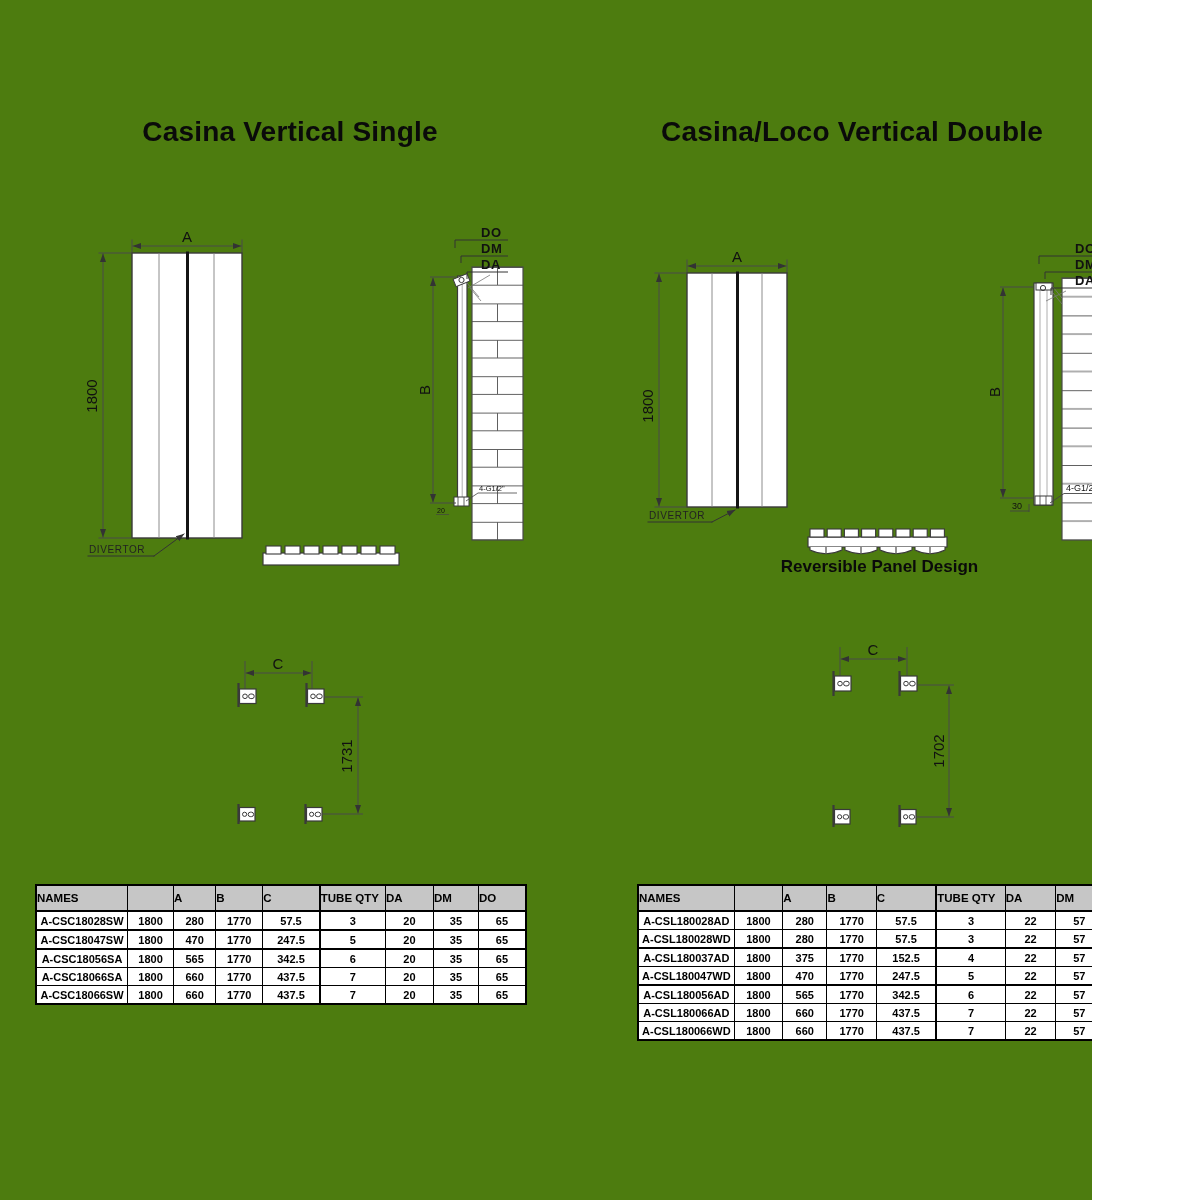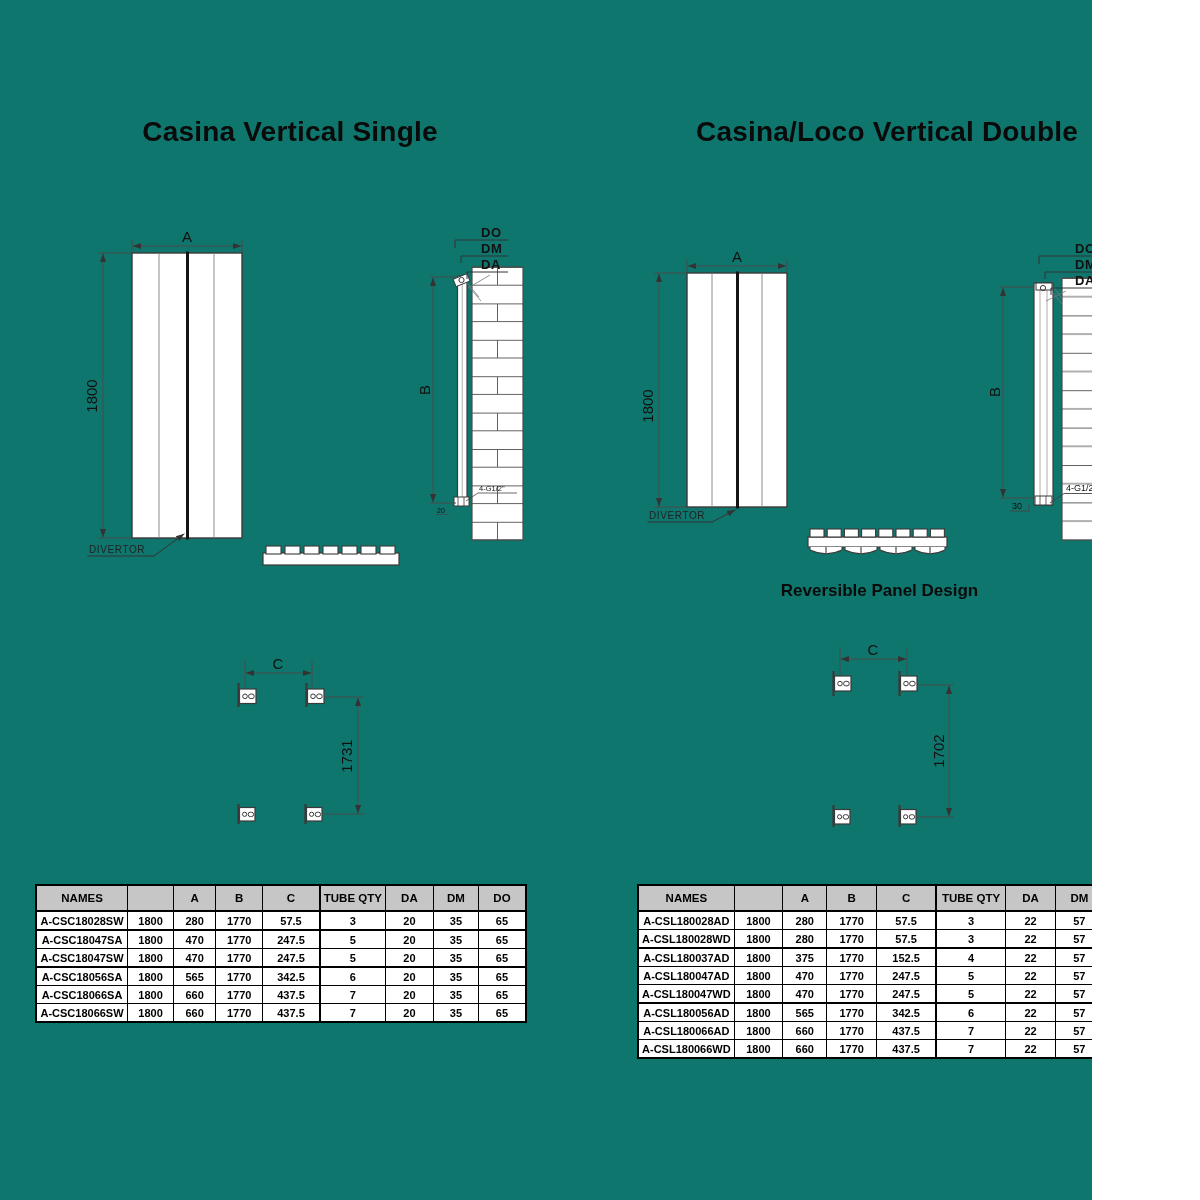--- a/index.html
+++ b/index.html
@@ -1,36 +1,36 @@
 <!DOCTYPE html>
 <html><head>
 <meta charset="utf-8">
 <style>
   html,body{margin:0;padding:0;background:#fff;}
-  #page{position:relative;width:1092px;height:1200px;background:#0f766e;overflow:hidden;
+  #page{position:relative;width:1092px;height:1200px;background:#4d7c0f;overflow:hidden;
         font-family:"Liberation Sans",sans-serif;color:#000;}
   .title{position:absolute;font-weight:bold;font-size:28px;text-align:center;color:#0a0a0a;
          letter-spacing:.2px;white-space:nowrap;}
   #title-single{left:40px;top:116px;width:500px;}
-  #title-double{left:637px;top:116px;width:500px;}
-  #panel-note{position:absolute;left:742px;top:581px;width:275px;text-align:center;
+  #title-double{left:602px;top:116px;width:500px;}
+  #panel-note{position:absolute;left:742px;top:557px;width:275px;text-align:center;
               font-weight:bold;font-size:17px;color:#0a0a0a;white-space:nowrap;}
   svg{position:absolute;left:0;top:0;}
   svg text{font-family:"Liberation Sans",sans-serif;fill:#111;}
   .dimtxt{font-size:15px;}
   .lbl{font-size:10px;letter-spacing:.6px;fill:#222;}
   .stk{font-size:13px;font-weight:600;letter-spacing:.5px;}
   .tiny{font-size:7.5px;}
   .small9{font-size:9px;}
   .spec-table{position:absolute;border-collapse:collapse;table-layout:fixed;
               font-size:11px;font-weight:bold;background:#fff;border:2.5px solid #000;}
   #table-single{left:35px;top:884px;width:492px;}
   #table-double{left:637px;top:884px;width:517px;}
   .spec-table th{background:#c6c6c6;height:24px;border:1px solid #000;border-bottom:2.5px solid #000;
-                 text-align:center;padding:0;font-size:11.5px;}
+                 text-align:left;padding:0;font-size:11.5px;}
   .spec-table td{height:17px;border:1px solid #000;text-align:center;padding:0;white-space:nowrap;}
   .spec-table th.col-5,.spec-table td.col-5{border-left:2.5px solid #000;}
   .spec-table th.col-0,.spec-table td.col-0{border-left:2.5px solid #000;}
   .spec-table tr.group-end td{border-bottom:2px solid #000;}
   .spec-table th.col-0{width:18.8%;} .spec-table th.col-1{width:9.4%;}
   .spec-table th.col-2{width:8.6%;}  .spec-table th.col-3{width:9.6%;}
   .spec-table th.col-4{width:11.6%;} .spec-table th.col-5{width:13.4%;}
   .spec-table th.col-6{width:9.8%;}  .spec-table th.col-7{width:9.2%;}
   .spec-table th.col-8{width:9.6%;}
 </style>
@@ -297,31 +297,20 @@
           <td class="col-0">A-CSC18028SW</td>
           <td class="col-1">1800</td>
           <td class="col-2">280</td>
           <td class="col-3">1770</td>
           <td class="col-4">57.5</td>
           <td class="col-5">3</td>
           <td class="col-6">20</td>
           <td class="col-7">35</td>
           <td class="col-8">65</td>
         </tr>
-        <tr>
-          <td class="col-0">A-CSC18047SA</td>
-          <td class="col-1">1800</td>
-          <td class="col-2">470</td>
-          <td class="col-3">1770</td>
-          <td class="col-4">247.5</td>
-          <td class="col-5">5</td>
-          <td class="col-6">20</td>
-          <td class="col-7">35</td>
-          <td class="col-8">65</td>
-        </tr>
         <tr class="group-end">
           <td class="col-0">A-CSC18047SW</td>
           <td class="col-1">1800</td>
           <td class="col-2">470</td>
           <td class="col-3">1770</td>
           <td class="col-4">247.5</td>
           <td class="col-5">5</td>
           <td class="col-6">20</td>
           <td class="col-7">35</td>
           <td class="col-8">65</td>
@@ -403,42 +392,31 @@
           <td class="col-0">A-CSL180037AD</td>
           <td class="col-1">1800</td>
           <td class="col-2">375</td>
           <td class="col-3">1770</td>
           <td class="col-4">152.5</td>
           <td class="col-5">4</td>
           <td class="col-6">22</td>
           <td class="col-7">57</td>
           <td class="col-8">87</td>
         </tr>
-        <tr>
-          <td class="col-0">A-CSL180047AD</td>
+        <tr class="group-end">
+          <td class="col-0">A-CSL180047WD</td>
           <td class="col-1">1800</td>
           <td class="col-2">470</td>
           <td class="col-3">1770</td>
           <td class="col-4">247.5</td>
           <td class="col-5">5</td>
           <td class="col-6">22</td>
           <td class="col-7">57</td>
           <td class="col-8">87</td>
         </tr>
-        <tr class="group-end">
-          <td class="col-0">A-CSL180047WD</td>
-          <td class="col-1">1800</td>
-          <td class="col-2">470</td>
-          <td class="col-3">1770</td>
-          <td class="col-4">247.5</td>
-          <td class="col-5">5</td>
-          <td class="col-6">22</td>
-          <td class="col-7">57</td>
-          <td class="col-8">87</td>
-        </tr>
         <tr>
           <td class="col-0">A-CSL180056AD</td>
           <td class="col-1">1800</td>
           <td class="col-2">565</td>
           <td class="col-3">1770</td>
           <td class="col-4">342.5</td>
           <td class="col-5">6</td>
           <td class="col-6">22</td>
           <td class="col-7">57</td>
           <td class="col-8">87</td>

